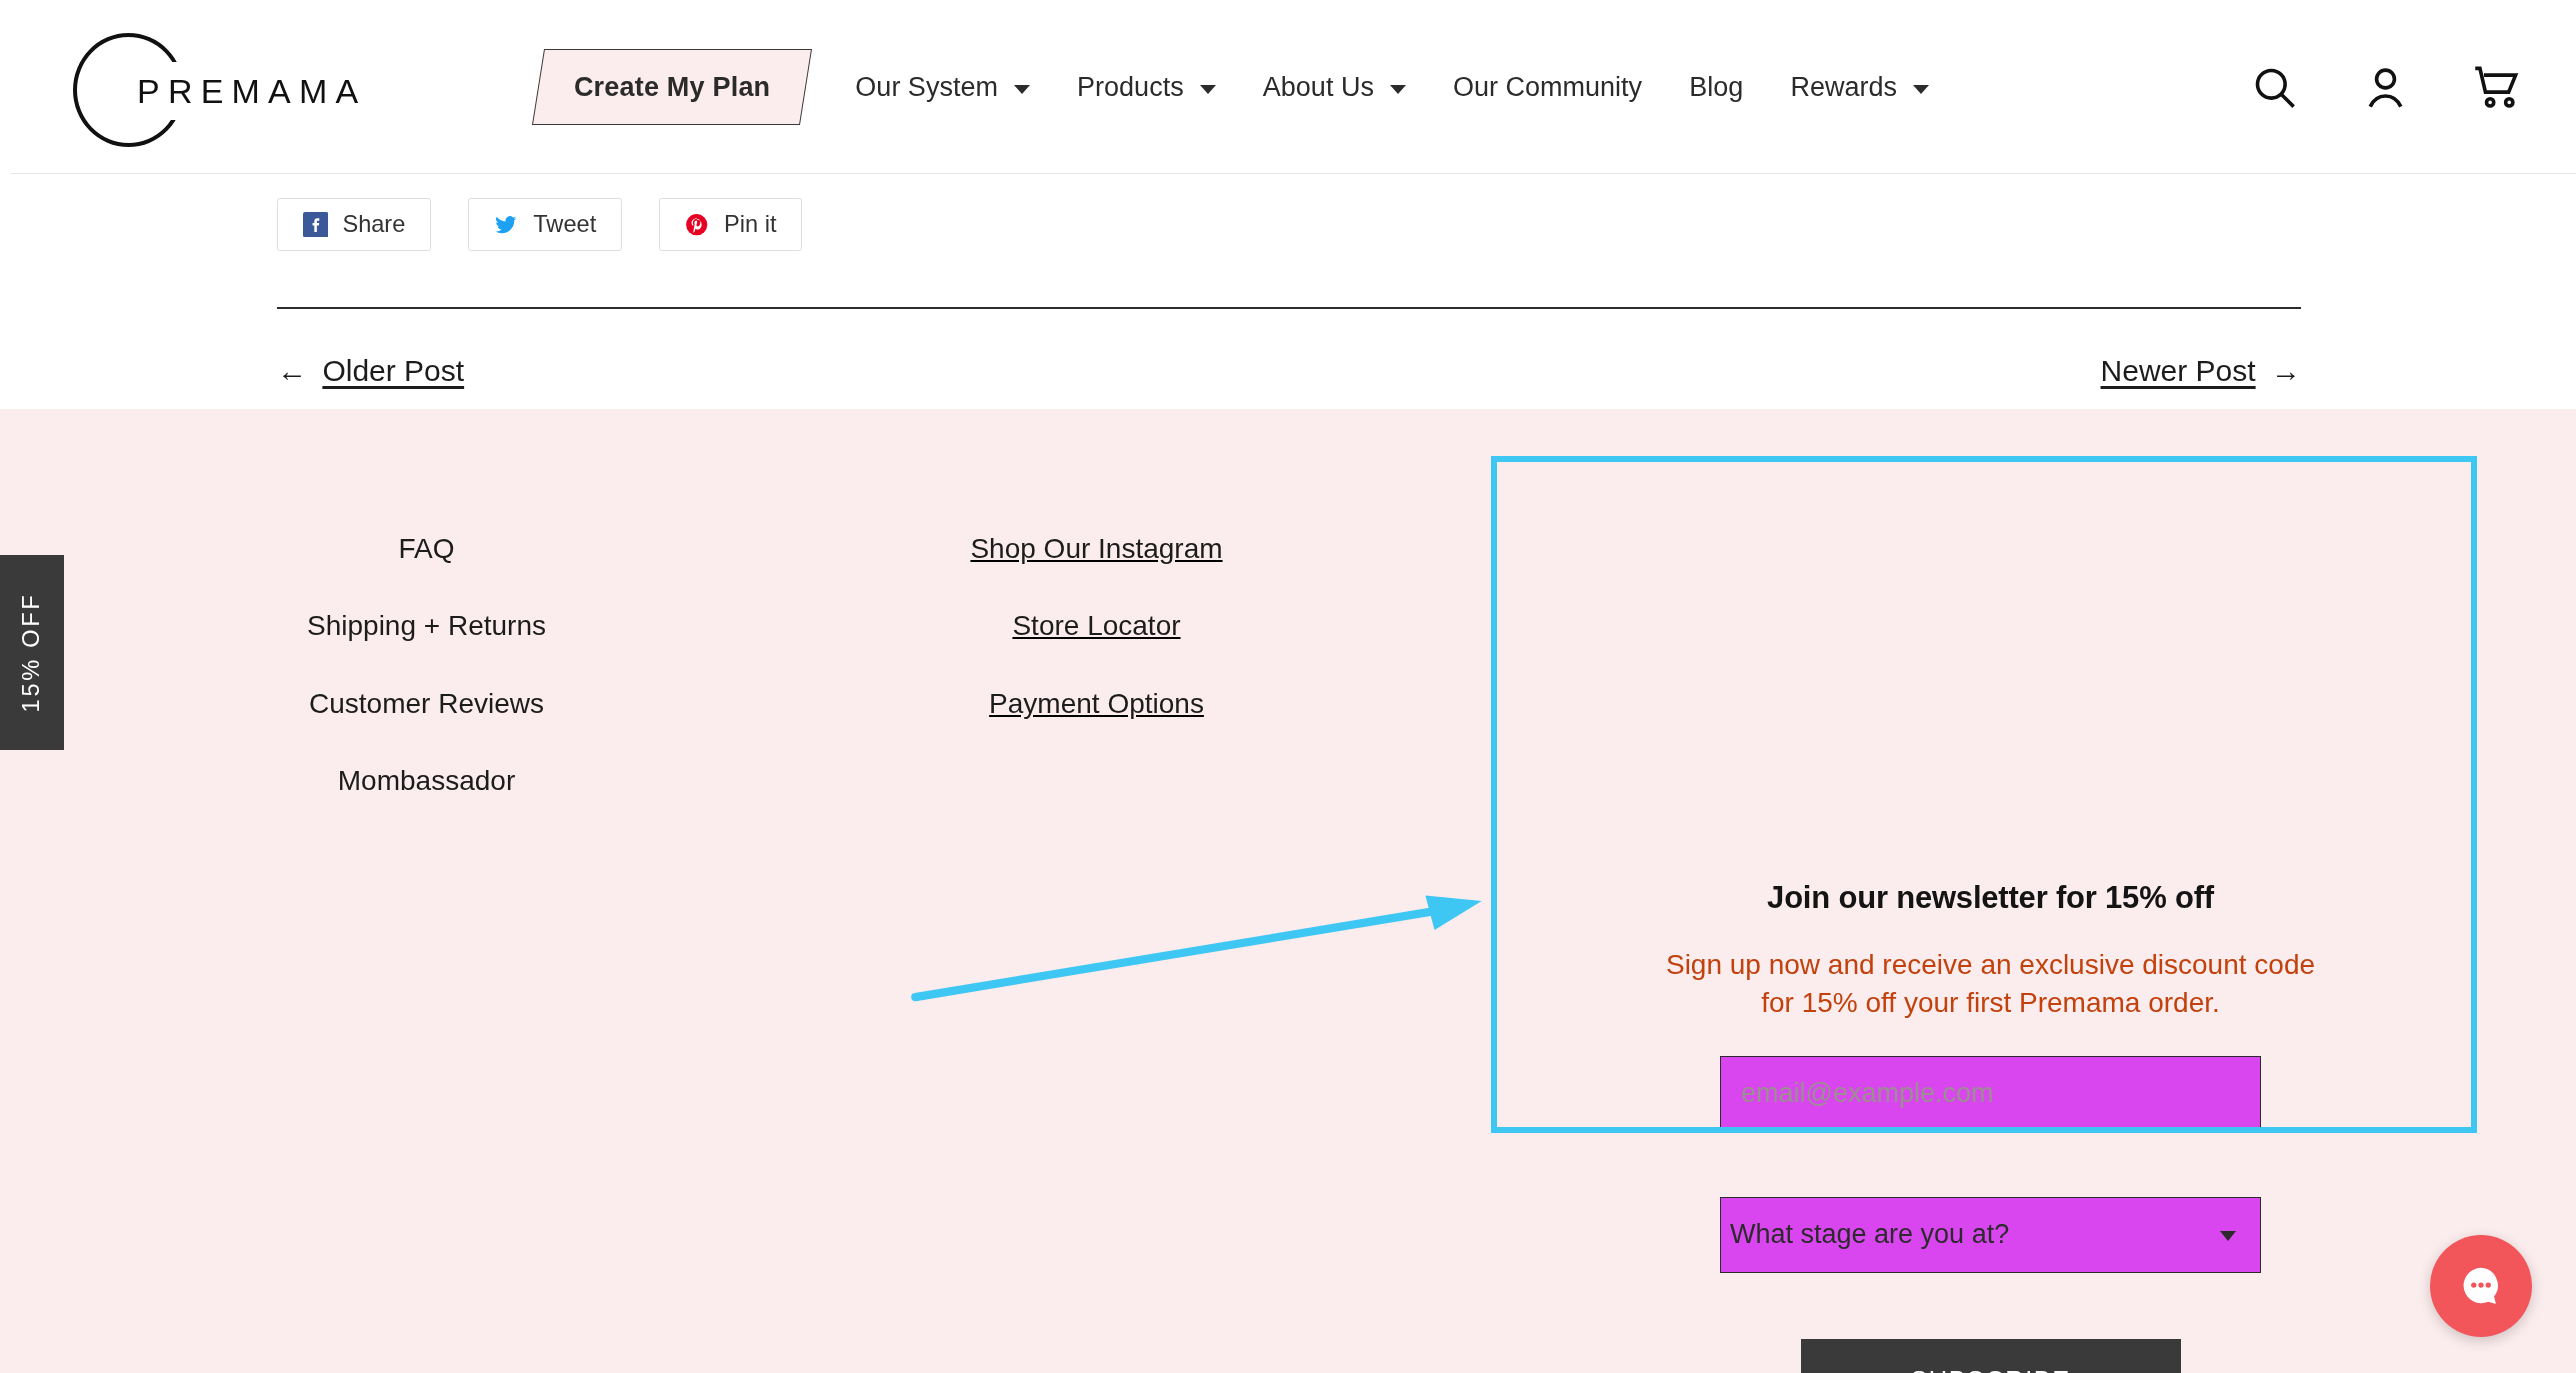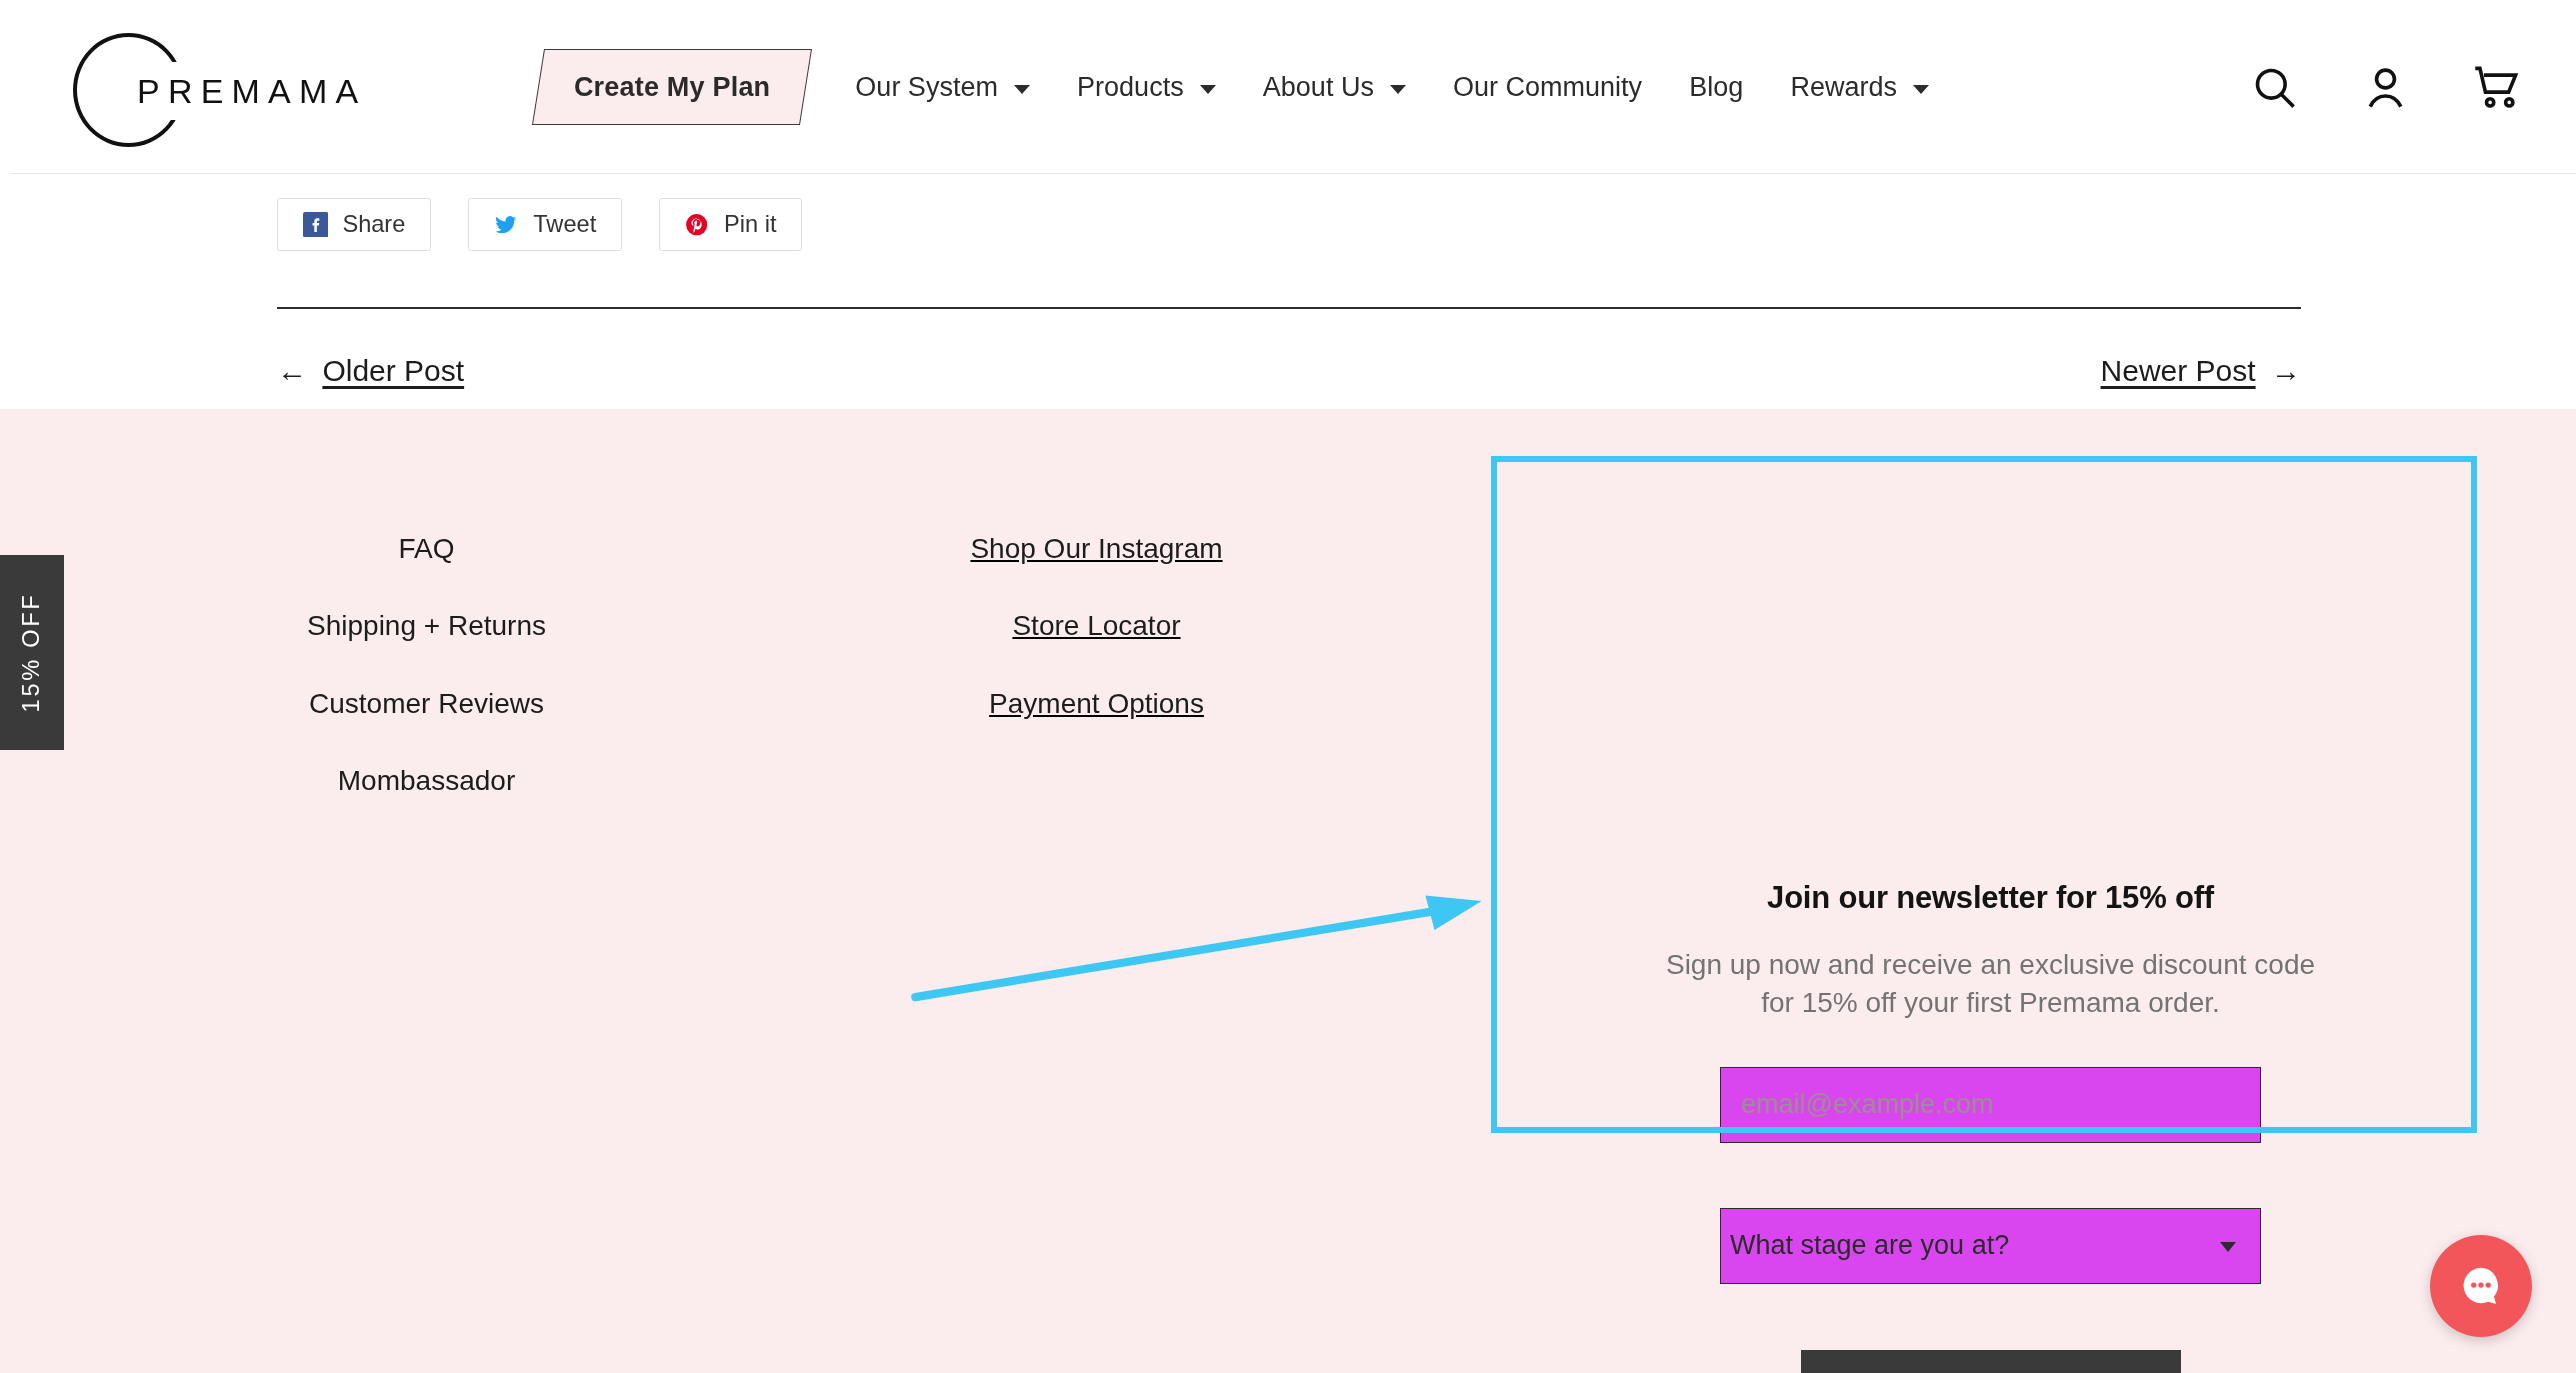--- a/index.html
+++ b/index.html
@@ -129,22 +129,22 @@
   
   .newsletter {
     position: absolute; left: 1500px; top: 471px;
     width: 981px; text-align: center;
   }
   .nl-title {
     font-size: 31px; font-weight: 700; color: #141414;
     margin-bottom: 30px; letter-spacing: -0.2px;
   }
   .nl-sub {
-    font-size: 28px; color: #737373; line-height: 1.37;
-    margin-bottom: 44px;
+    font-size: 28px; color: #c2410c; line-height: 1.37;
+    margin-bottom: 33px;
   }
   .nl-input, .nl-select {
     display: block; margin: 0 auto;
     width: 541px; height: 76px;
     background: #d946ef;
     border: 1.8px solid #2b2b2b;
     font-family: "Liberation Sans", sans-serif;
     font-size: 27px; color: #2b2b2b;
     padding: 0 20px;
     border-radius: 0;

